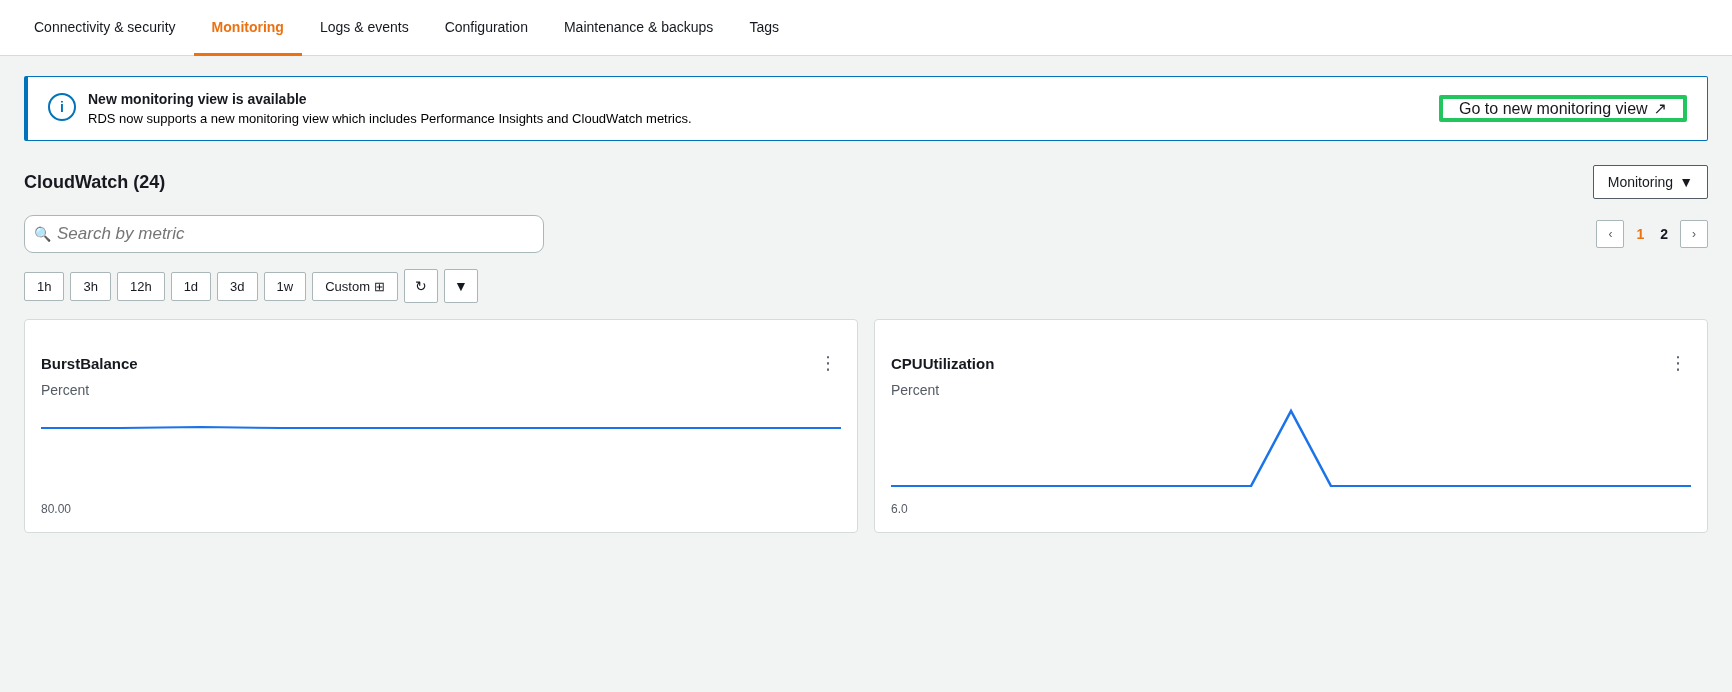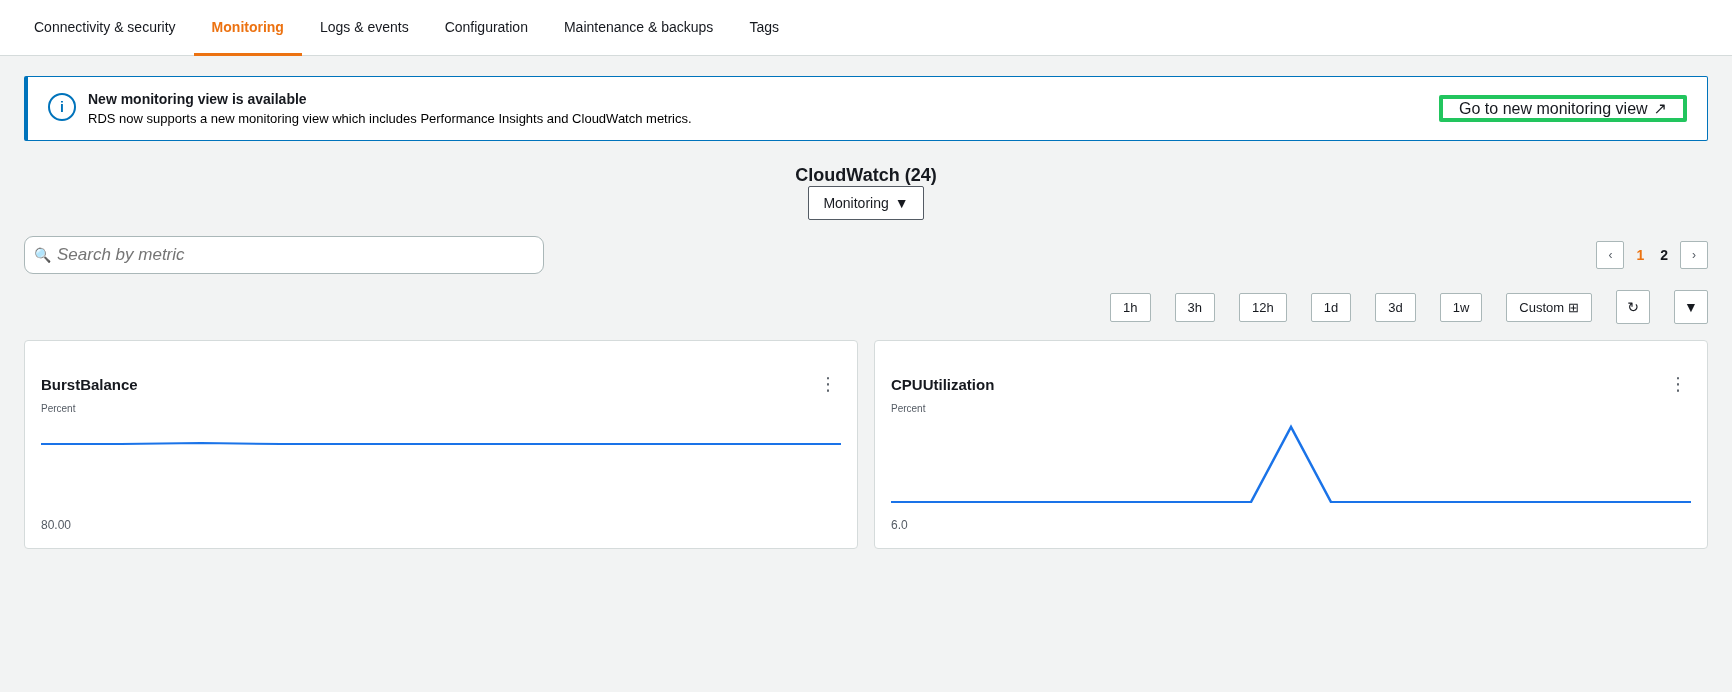--- a/index.html
+++ b/index.html
@@ -95,21 +95,20 @@
       white-space: nowrap;
       color: #16191f;
     }
 
     
     .cloudwatch-header {
       display: flex;
       align-items: center;
       justify-content: space-between;
       margin-bottom: 16px;
-      flex-direction: column;
     }
     .cloudwatch-title {
       font-size: 18px;
       font-weight: 700;
     }
     .cloudwatch-actions {
       display: flex;
       gap: 10px;
     }
     .action-btn {
@@ -178,22 +177,21 @@
       color: #16191f;
       cursor: pointer;
       padding: 2px 4px;
     }
     .page-num.active { color: #ec7211; }
 
     
     .time-toolbar {
       display: flex;
       align-items: center;
-      justify-content: flex-end;
-      gap: 24px;
+      gap: 6px;
       margin-bottom: 16px;
     }
     .time-btn {
       padding: 6px 12px;
       border: 1px solid #aab7b8;
       background: #fff;
       border-radius: 2px;
       font-size: 13px;
       cursor: pointer;
       color: #16191f;
@@ -242,21 +240,21 @@
       font-weight: 600;
     }
     .chart-menu-icon {
       cursor: pointer;
       color: #545b64;
       font-size: 18px;
       line-height: 1;
       padding: 2px 4px;
     }
     .chart-ylabel {
-      font-size: 10px;
+      font-size: 14px;
       color: #545b64;
       margin-bottom: 8px;
     }
     .chart-area {
       position: relative;
       height: 110px;
       width: 100%;
       overflow: hidden;
     }
     .chart-yvalue {

